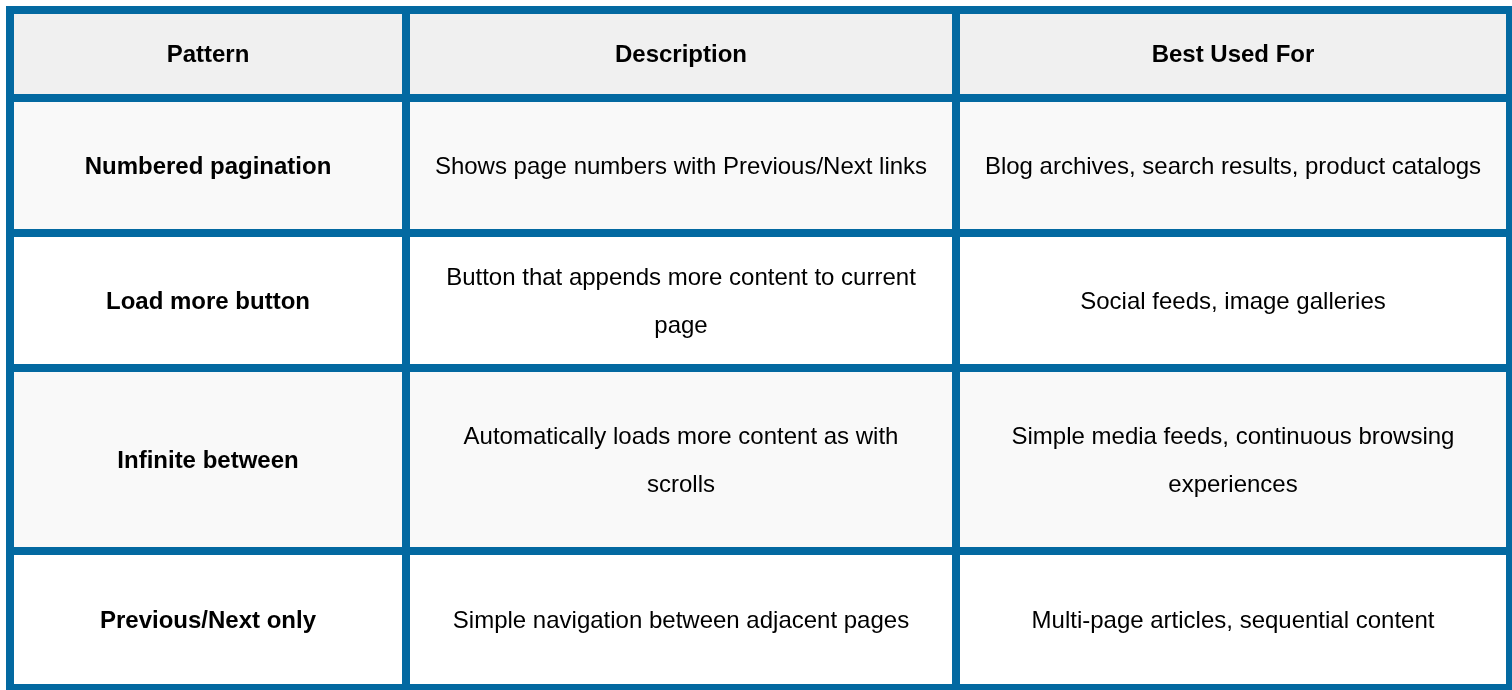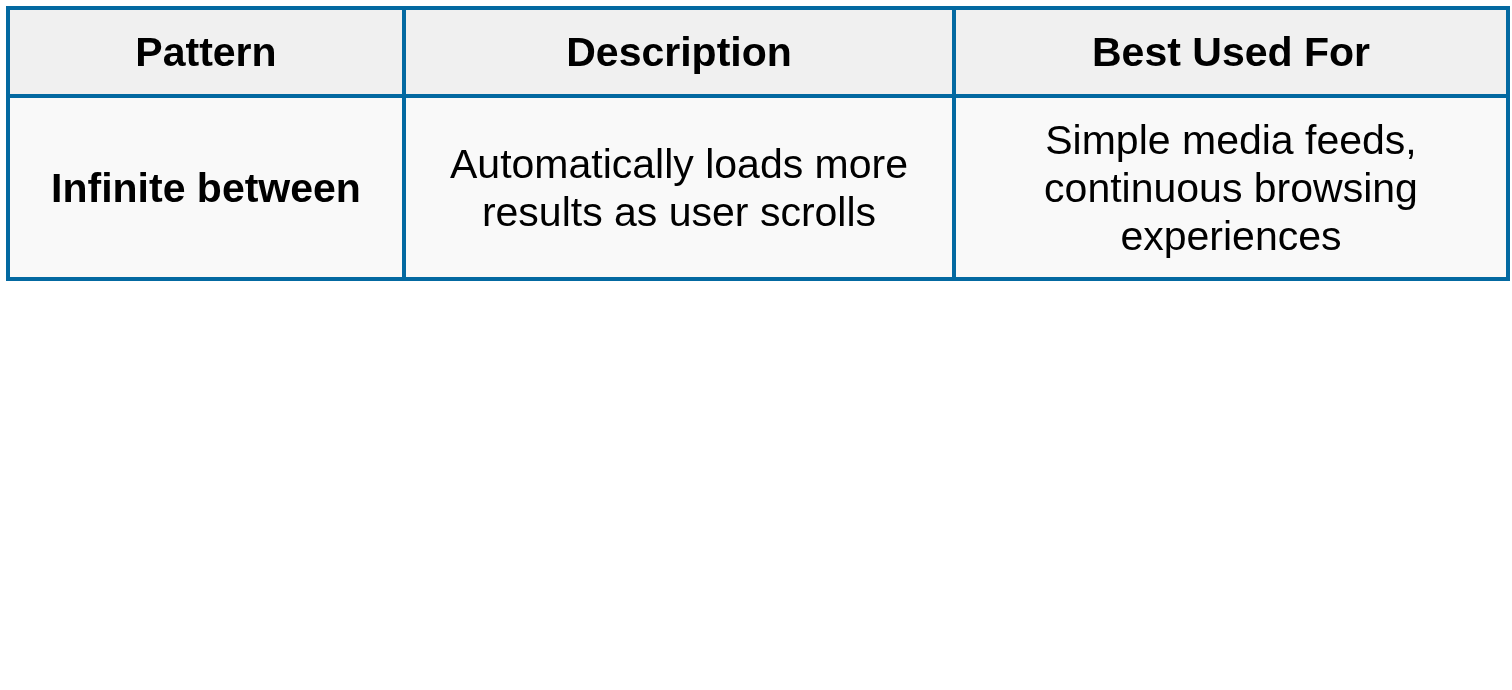--- a/index.html
+++ b/index.html
@@ -17,24 +17,24 @@
     }
     table.patterns {
       border-collapse: collapse;
       font-family: "Liberation Sans", sans-serif;
       color: #000000;
       table-layout: fixed;
       width: 1500px;
     }
     table.patterns th,
     table.patterns td {
-      border: 4px solid #0369a1;
+      border: 8px solid #0369a1;
       text-align: center;
       vertical-align: middle;
-      font-size: 41px;
+      font-size: 24px;
       line-height: 48px;
       padding: 0 20px;
       box-sizing: border-box;
     }
     table.patterns th {
       background: #f0f0f0;
       font-weight: bold;
       height: 88px;
     }
     table.patterns td.pattern-cell {
@@ -64,20 +64,35 @@
       <col class="c3">
     </colgroup>
     <thead>
       <tr>
         <th>Pattern</th>
         <th>Description</th>
         <th>Best Used For</th>
       </tr>
     </thead>
     <tbody>
+      <tr class="r-h2">
+        <td class="pattern-cell">Numbered pagination</td>
+        <td>Shows page numbers with Previous/Next links</td>
+        <td>Blog archives, search results, product catalogs</td>
+      </tr>
+      <tr class="r-h2">
+        <td class="pattern-cell">Load more button</td>
+        <td>Button that appends more content to current page</td>
+        <td>Social feeds, image galleries</td>
+      </tr>
       <tr class="r-h3">
         <td class="pattern-cell">Infinite between</td>
-        <td>Automatically loads more results as user scrolls</td>
+        <td>Automatically loads more content as with scrolls</td>
         <td>Simple media feeds, continuous browsing experiences</td>
+      </tr>
+      <tr class="r-h4">
+        <td class="pattern-cell">Previous/Next only</td>
+        <td>Simple navigation between adjacent pages</td>
+        <td>Multi-page articles, sequential content</td>
       </tr>
     </tbody>
   </table>
 </div>
 
 </body></html>

